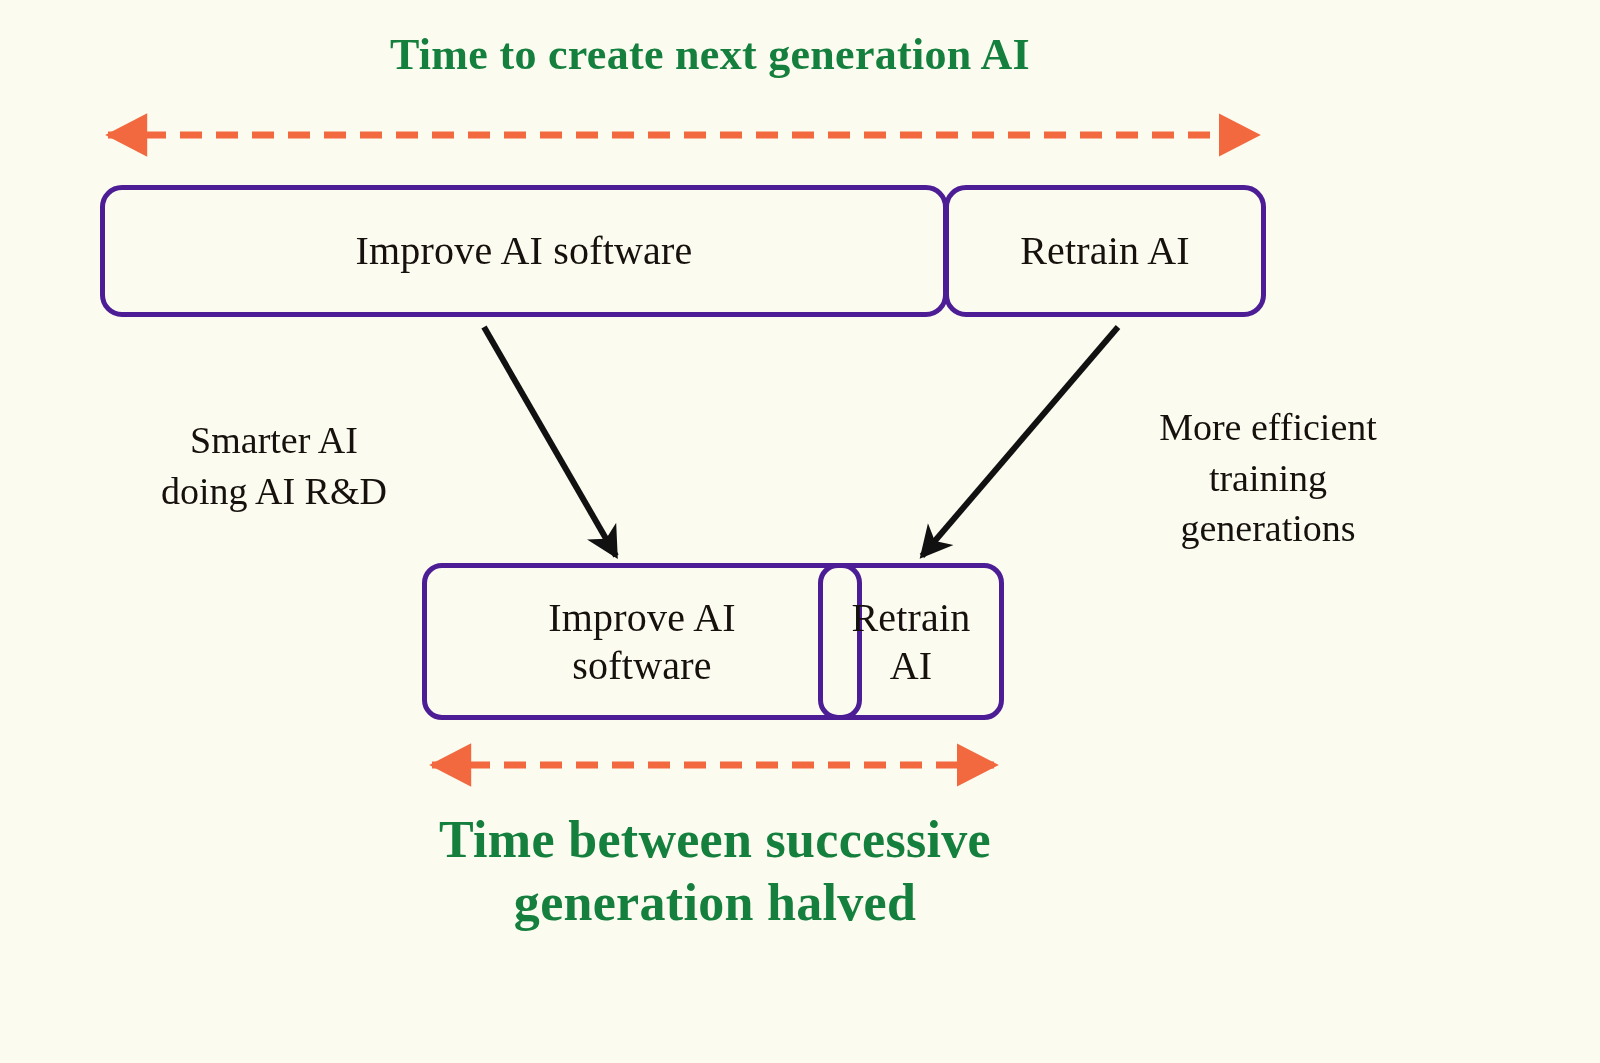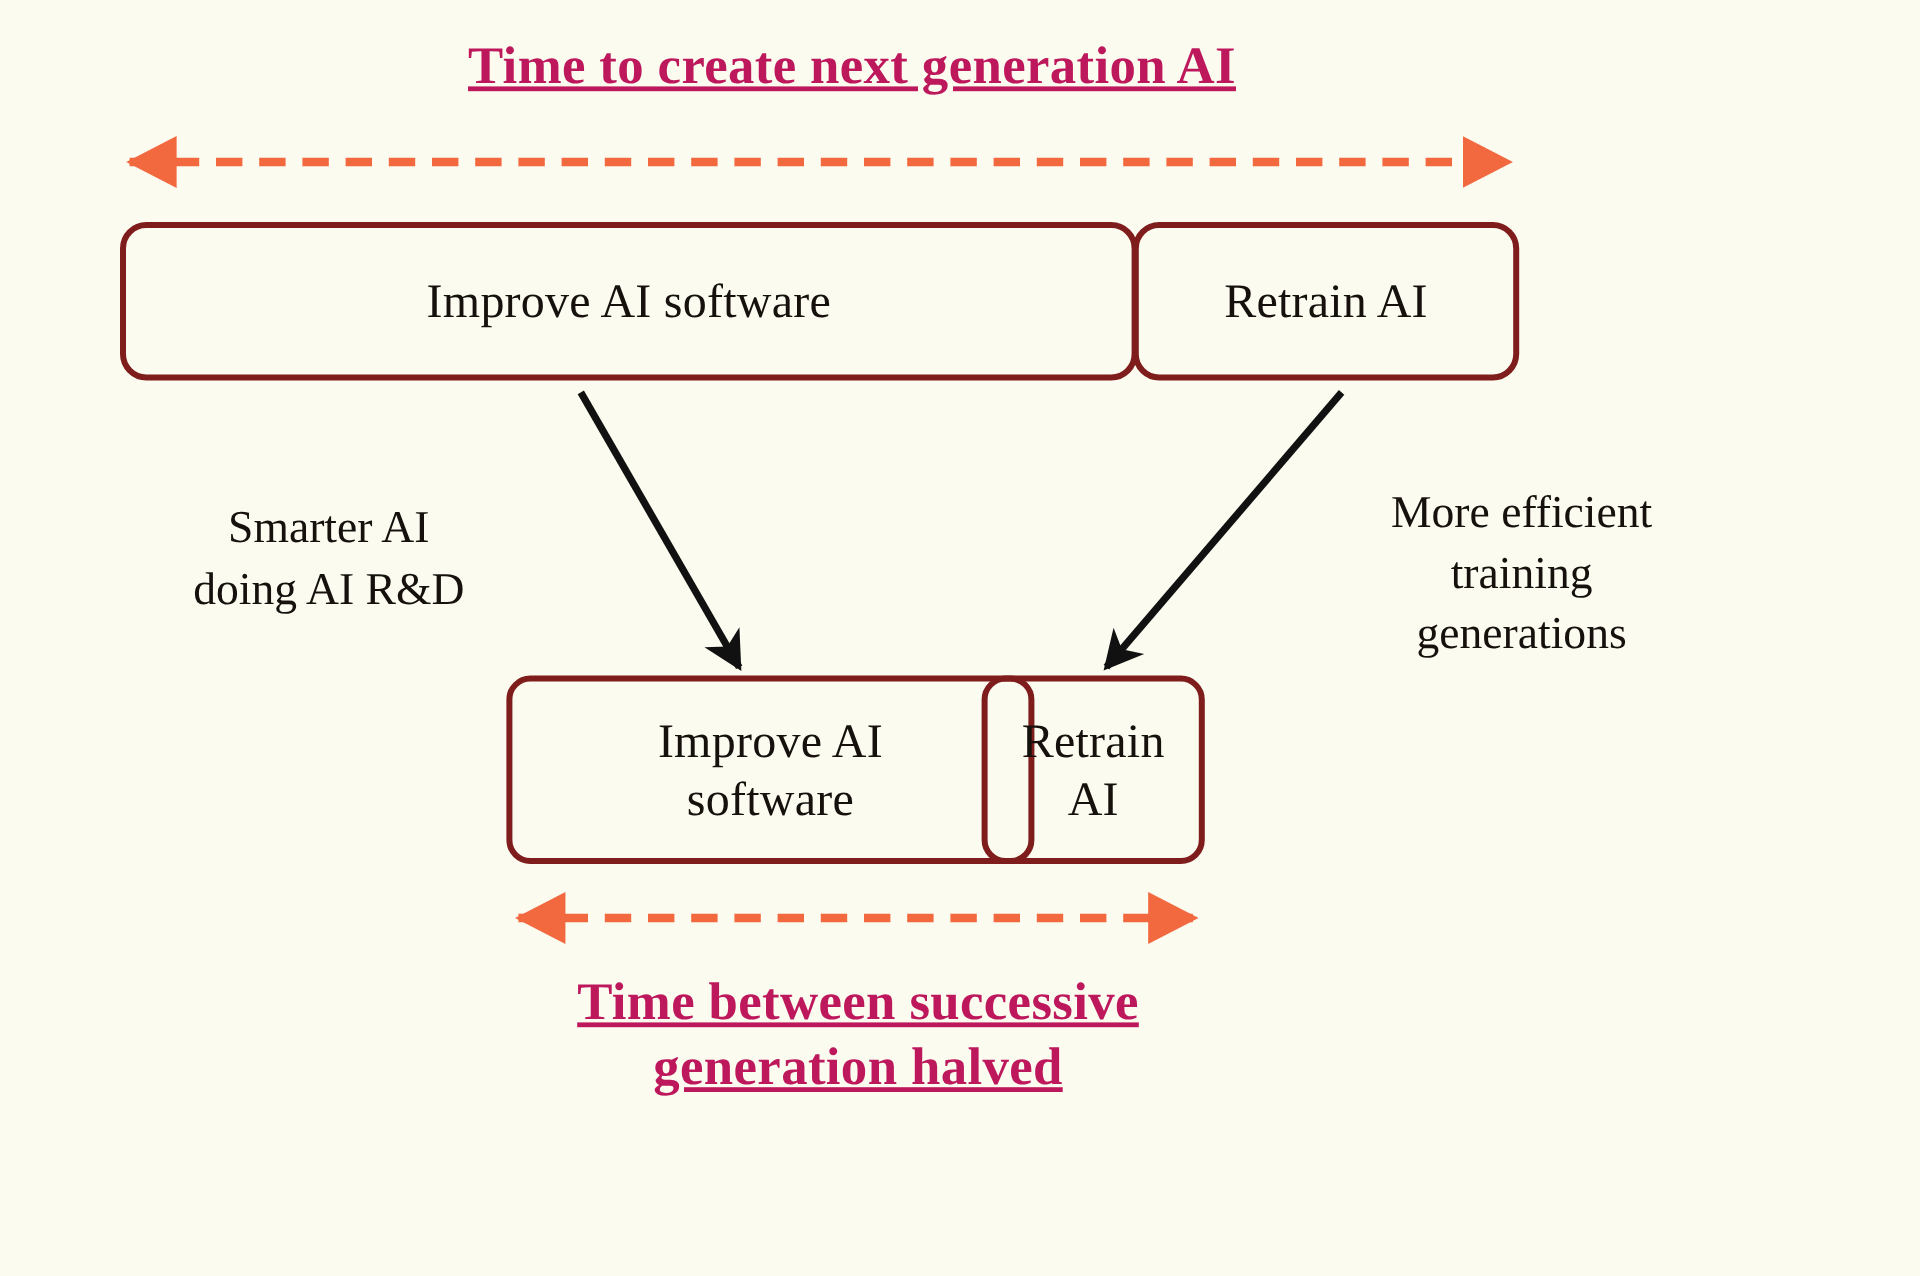--- a/index.html
+++ b/index.html
@@ -18,55 +18,54 @@
   .svg-layer {
     position: absolute;
     inset: 0;
     width: 1600px;
     height: 1063px;
     pointer-events: none;
   }
   .node-box {
     position: absolute;
     box-sizing: border-box;
-    border: 5px solid #7f1d1d;
+    border: 5px solid #4c1d95;
     border-radius: 22px;
     background: transparent;
     display: flex;
     align-items: center;
     justify-content: center;
     text-align: center;
     color: #16110d;
     font-family: "Liberation Serif", "DejaVu Serif", serif;
     font-size: 40px;
     line-height: 1.18;
     letter-spacing: 0.2px;
   }
   #box-improve-top   { left: 100px; top: 185px;  width: 848px; height: 132px; }
   #box-retrain-top   { left: 944px; top: 185px;  width: 322px; height: 132px; text-align: right; }
   #box-improve-bot   { left: 422px; top: 563px;  width: 440px; height: 157px; border-radius: 20px; }
   #box-retrain-bot   { left: 818px; top: 563px;  width: 186px; height: 157px; border-radius: 20px; }
 
   .caption {
     position: absolute;
-    color: #be185d;
+    color: #15803d;
     font-family: "Liberation Serif", "DejaVu Serif", serif;
     font-weight: bold;
     text-align: center;
     line-height: 1.22;
     letter-spacing: 0.3px;
-    text-decoration: underline;
   }
   #caption-top {
     left: 180px; top: 28px; width: 1060px;
     font-size: 44px;
   }
   #caption-bottom {
     left: 330px; top: 808px; width: 770px;
-    font-size: 44px;
+    font-size: 52px;
     text-align: center;
   }
 
   .annotation {
     position: absolute;
     color: #16110d;
     font-family: "Liberation Serif", "DejaVu Serif", serif;
     font-size: 38px;
     line-height: 1.33;
     text-align: center;

